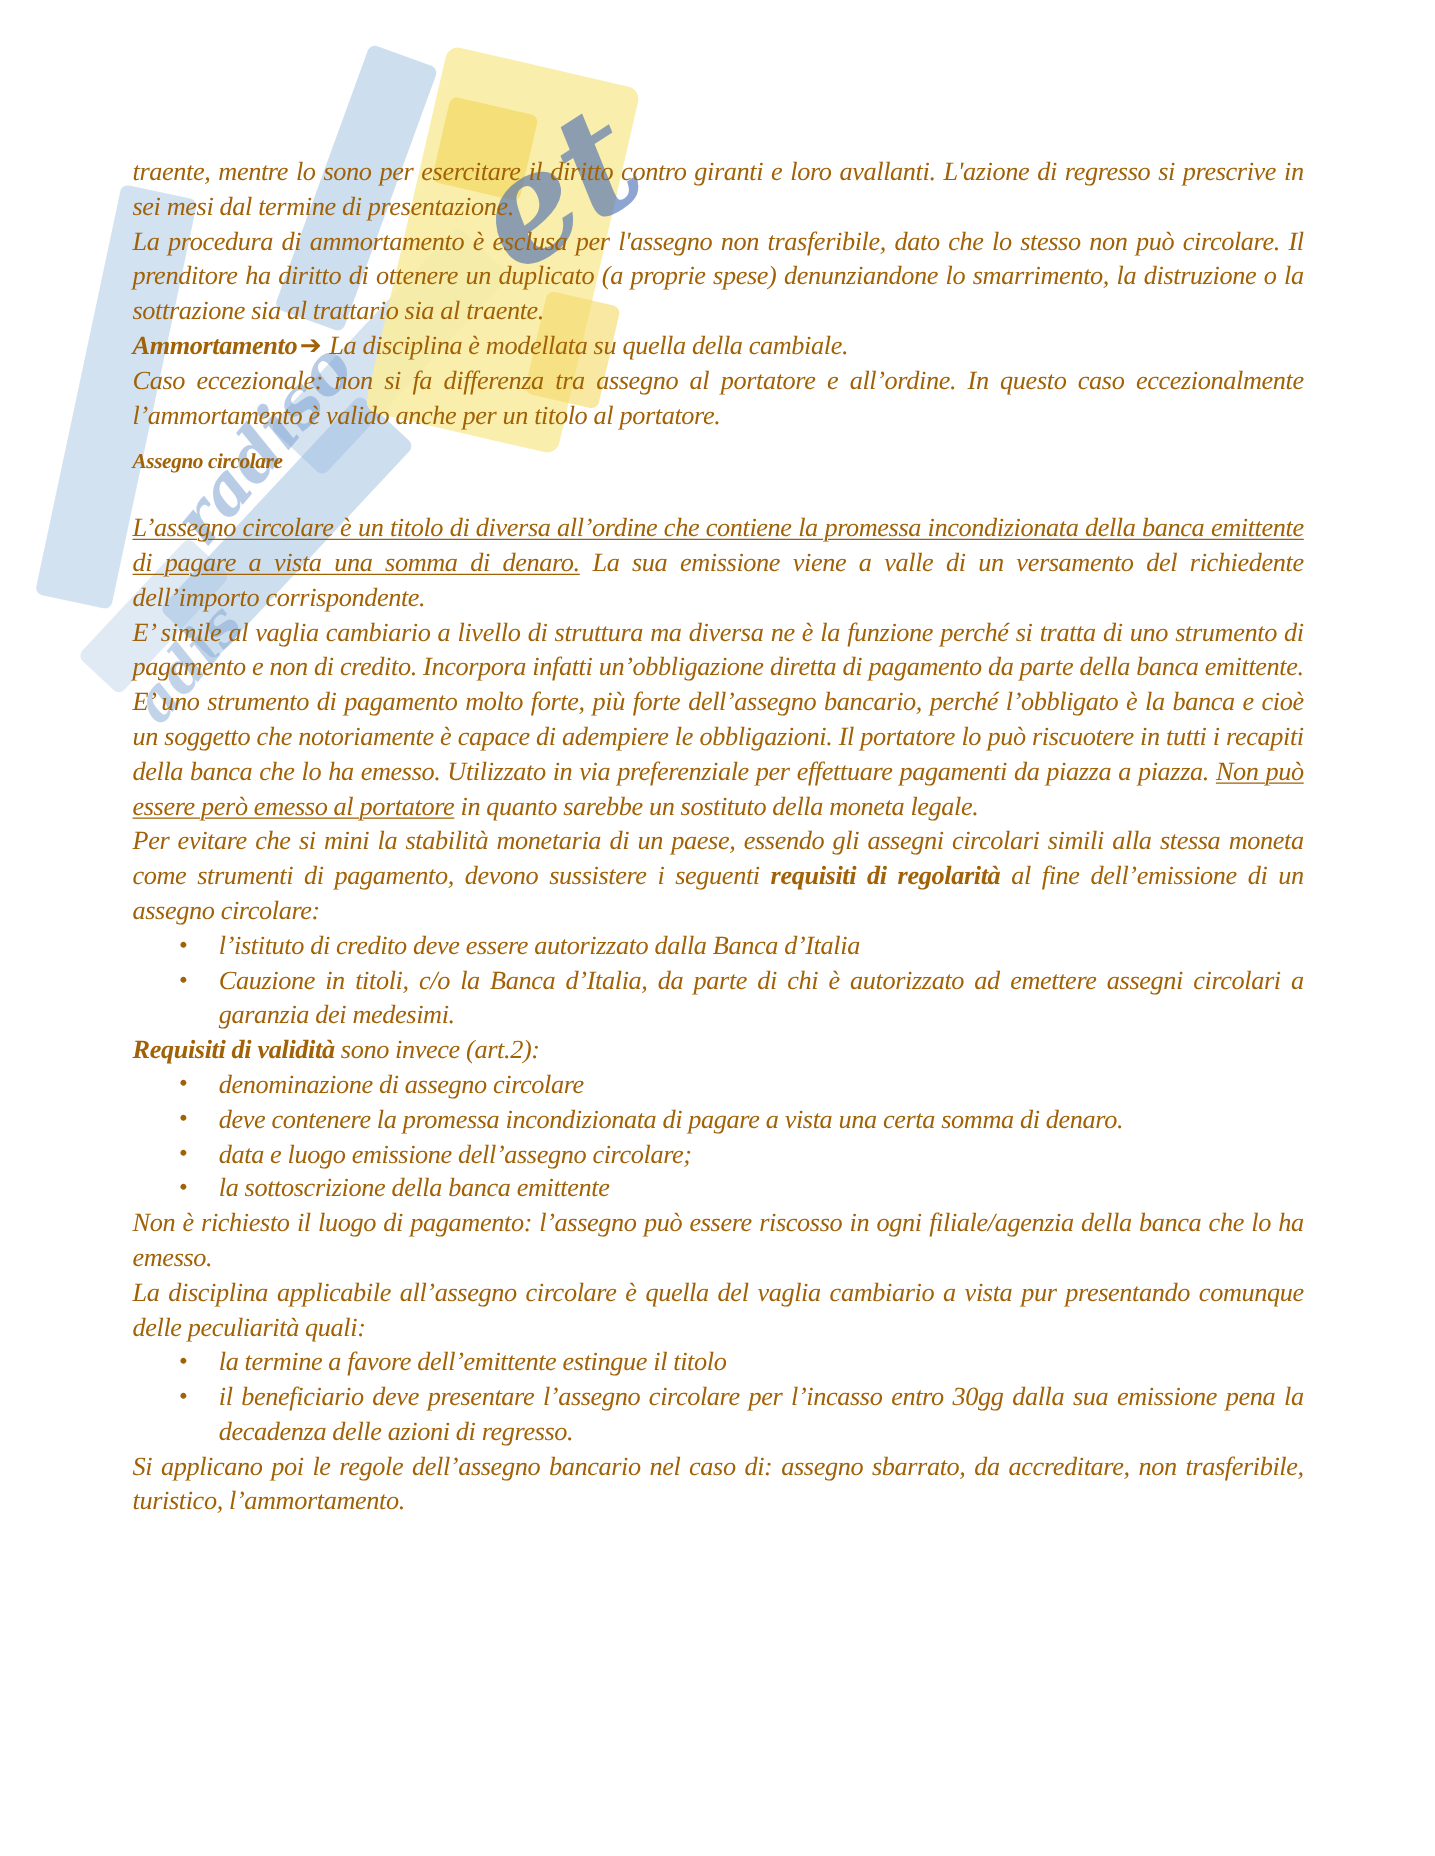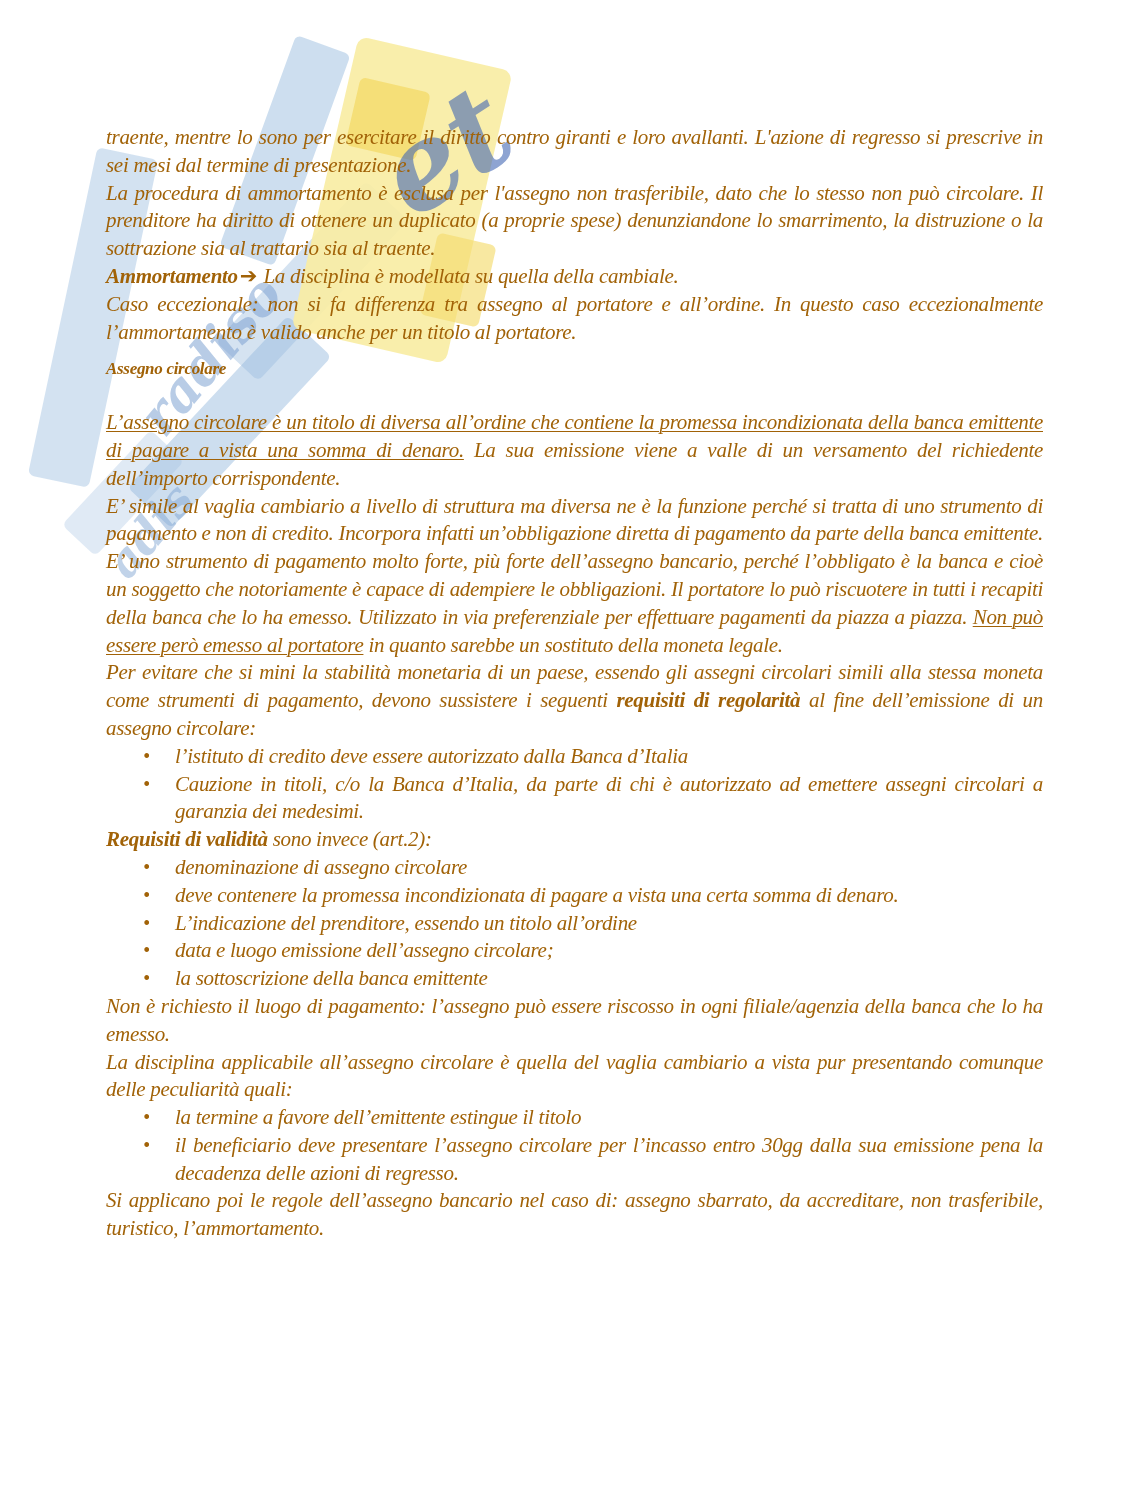--- a/index.html
+++ b/index.html
@@ -132,21 +132,20 @@
     <ul class="blist">
       <li><span>l’istituto di credito deve essere autorizzato dalla Banca d’Italia</span></li>
       <li><span>Cauzione in titoli, c/o la Banca d’Italia, da parte di chi è autorizzato ad emettere assegni circolari a garanzia dei medesimi.</span></li>
     </ul>
 
     <p><span class="b">Requisiti di validità</span><span> sono invece (art.2):</span></p>
 
     <ul class="blist">
       <li><span>denominazione di assegno circolare</span></li>
       <li><span>deve contenere la promessa  incondizionata di pagare a vista  una certa somma di denaro.</span></li>
-      <li><span>L’indicazione del prenditore, essendo un titolo all’ordine</span></li>
       <li><span>data e luogo emissione dell’assegno circolare;</span></li>
       <li><span>la sottoscrizione della banca emittente</span></li>
     </ul>
 
     <p><span>Non è richiesto il luogo di pagamento: l’assegno può essere riscosso in ogni filiale/agenzia della banca che lo ha emesso.</span></p>
 
     <p><span>La disciplina applicabile all’assegno circolare è quella del vaglia cambiario a vista pur presentando comunque delle peculiarità quali:</span></p>
 
     <ul class="blist">
       <li><span>la termine a favore dell’emittente estingue il titolo</span></li>

